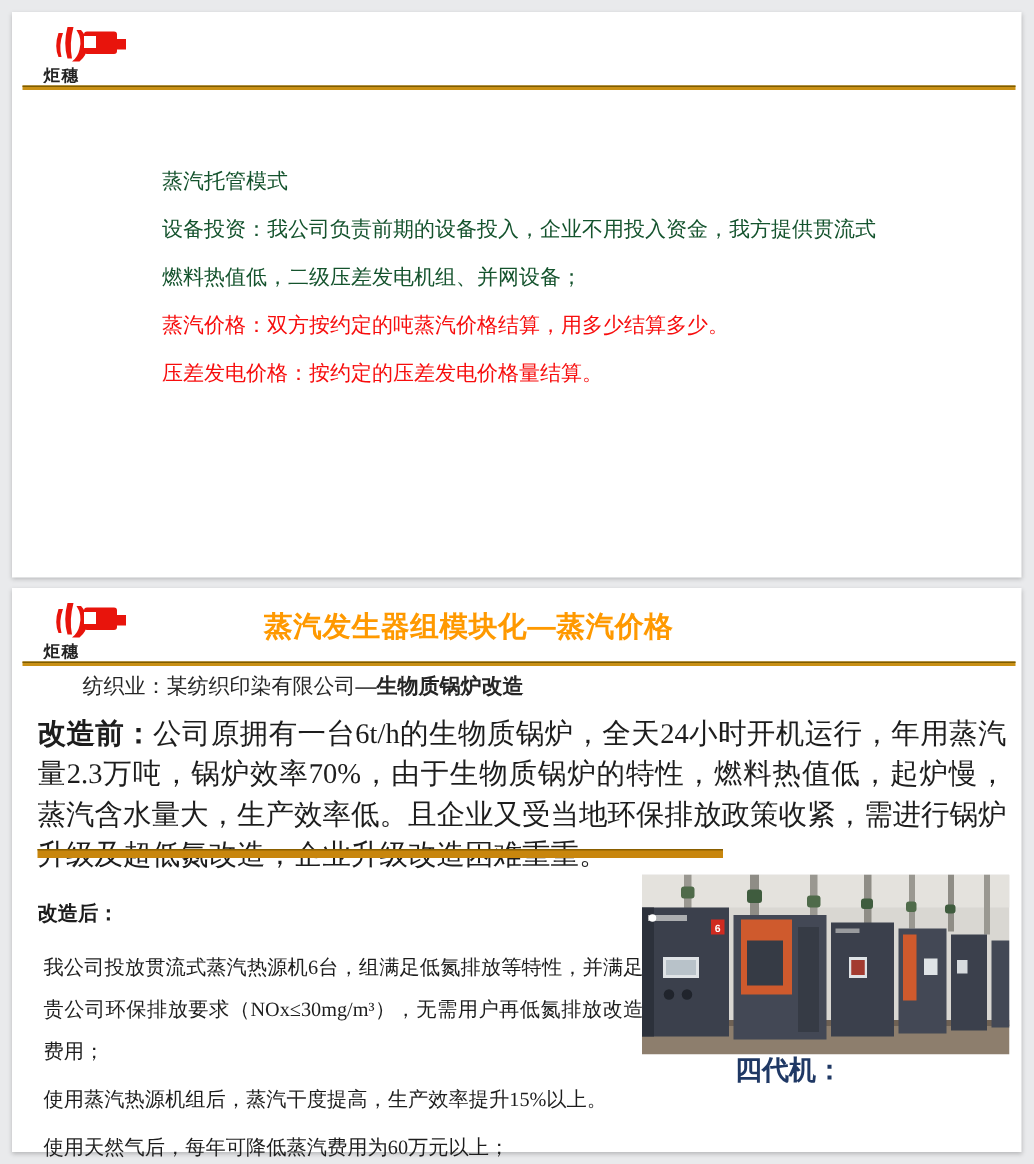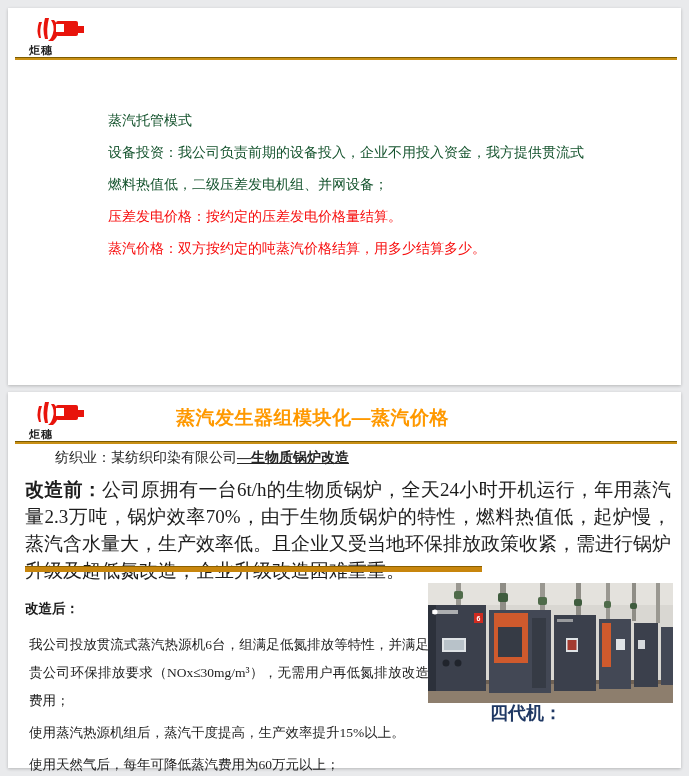--- a/index.html
+++ b/index.html
@@ -39,21 +39,21 @@
     margin:0 0 16px 0;font-size:14px;line-height:16px;color:#14532d;
     white-space:nowrap;
   }
   .s1-body p.red{color:#F70D0D;}
 
   
   .subtitle{
     position:absolute;left:47px;top:57px;font-size:14px;color:#262626;
     font-family:"Liberation Serif",serif;white-space:nowrap;
   }
-  .subtitle .bold{font-weight:bold;text-decoration:underline;}
+  .subtitle .bold{font-weight:bold;}
   .before-para{
     position:absolute;left:17px;top:84px;width:646px;
     font-family:"Liberation Serif",serif;
     font-size:19px;line-height:27px;color:#1d1d1d;
     text-align:justify;margin:0;
   }
   .before-para .label{font-weight:bold;}
   .gold-bar{
     position:absolute;left:17px;top:174px;width:457px;height:5px;
     background:#C8860D;border-top:1px solid #8a5f00;
@@ -87,22 +87,22 @@
       <rect x="44" y="12" width="8" height="7" fill="#E8140C"></rect>
     </svg>
   </div>
   <div class="logo-text">炬穗</div>
   <div class="header-rule"></div>
 
   <div class="s1-body">
     <p>蒸汽托管模式</p>
     <p>设备投资：我公司负责前期的设备投入，企业不用投入资金，我方提供贯流式</p>
     <p>燃料热值低，二级压差发电机组、并网设备；</p>
+    <p class="red">蒸汽价格：双方按约定的吨蒸汽价格结算，用多少结算多少。</p>
     <p class="red">压差发电价格：按约定的压差发电价格量结算。</p>
-    <p class="red">蒸汽价格：双方按约定的吨蒸汽价格结算，用多少结算多少。</p>
   </div>
 </div>
 
 <div class="slide" id="slide2">
   <div class="logo">
     <svg width="52" height="34" viewBox="0 0 52 34">
       <path d="M7,8 q-3,9 0,16 l2,0 q-2,-8 1,-16 z" fill="#E8140C"></path>
       <path d="M13,4 q-3,11 0,21 l3,0 q-2,-10 1,-21 z" fill="#E8140C"></path>
       <path d="M19,6 q4,6 2,13 q-1,5 -5,8 l5,0 q5,-4 5,-10 q0,-7 -4,-11 z" fill="#E8140C"></path>
       <rect x="24" y="7" width="22" height="15" rx="2" fill="#E8140C"></rect>

